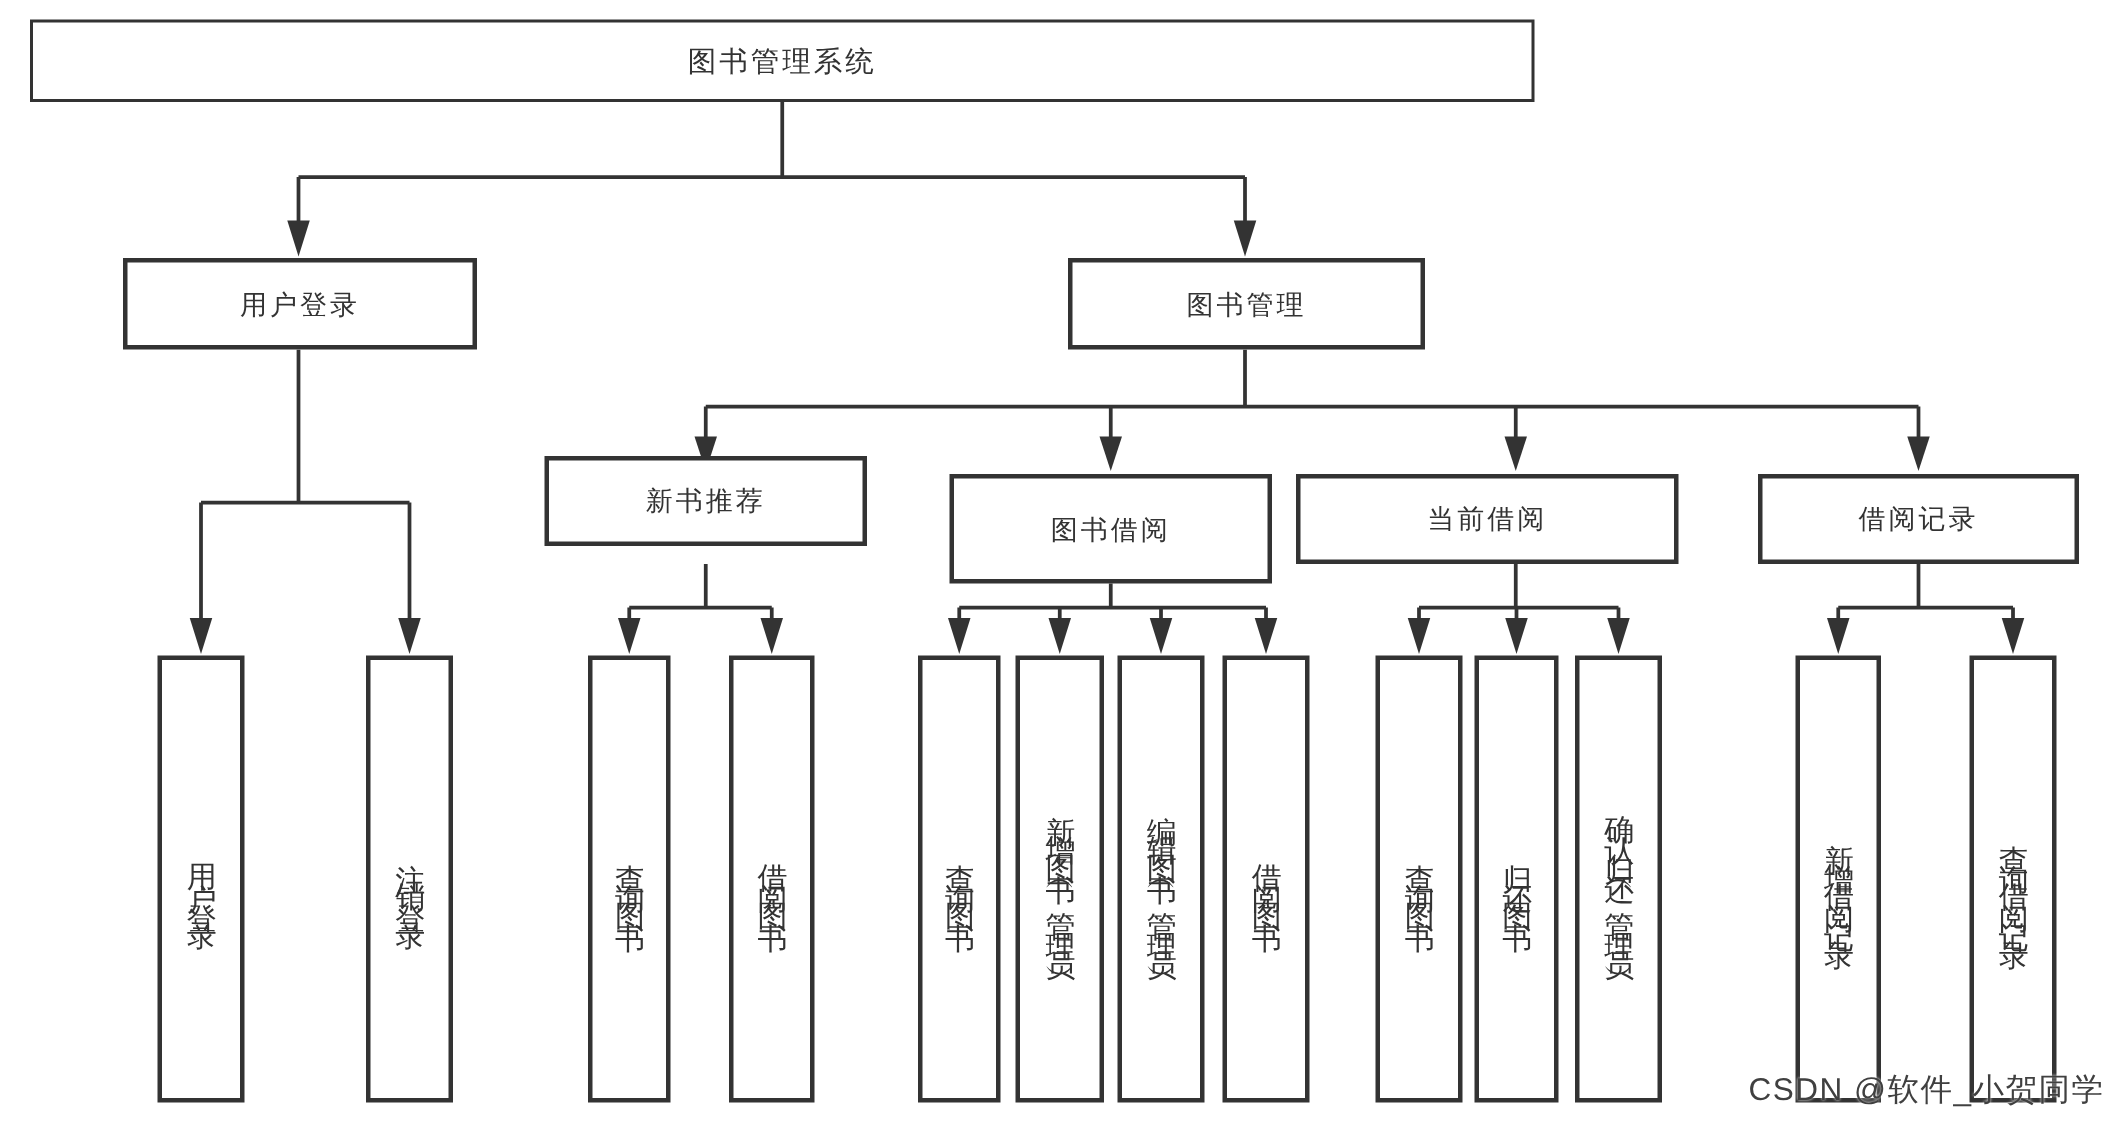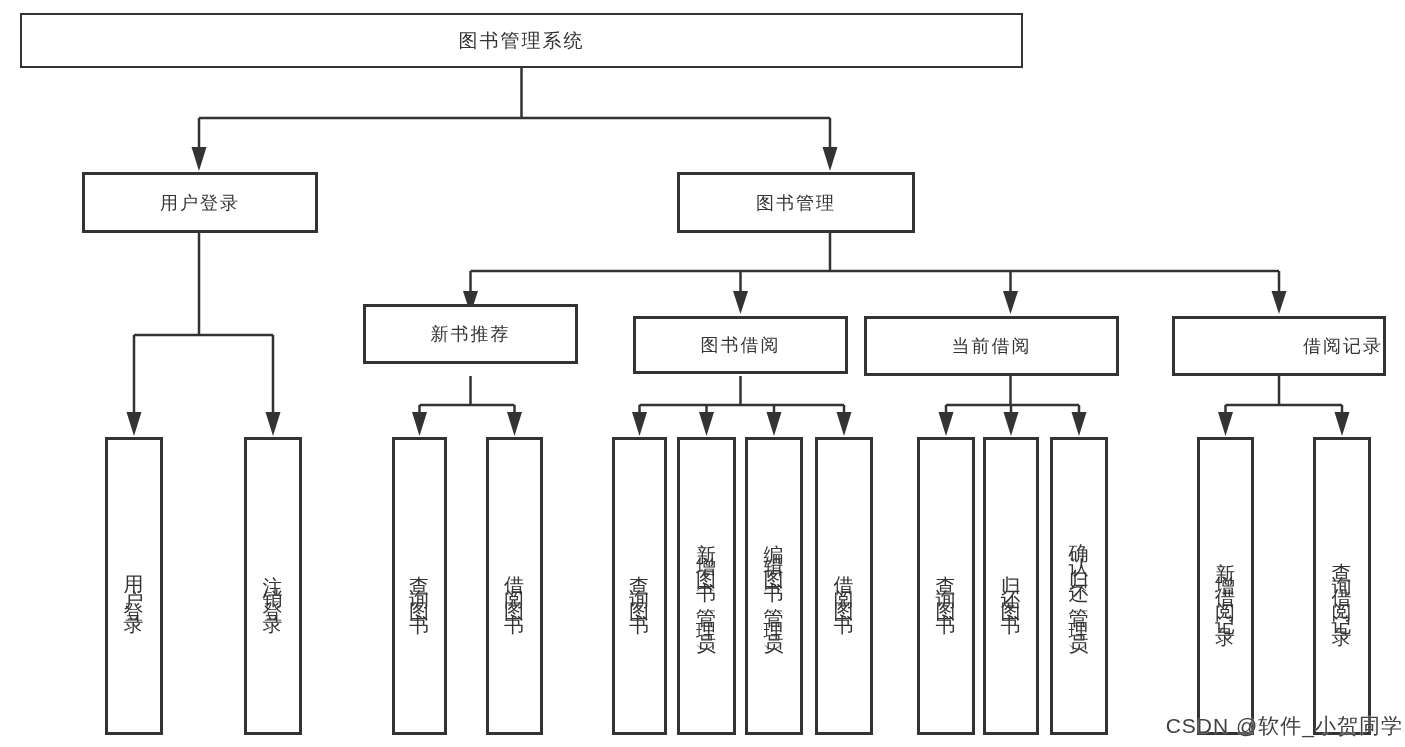--- a/index.html
+++ b/index.html
@@ -103,34 +103,34 @@
     </g>
   </svg>
 
   <div class="hnode rootnode" style="left:20px; top:13px; width:1003px; height:55px;">
     <span>图书管理系统</span>
   </div>
 
   <div class="hnode" style="left:82px; top:172px; width:236px; height:61px;">
     <span>用户登录</span>
   </div>
-  <div class="hnode" style="left:677px; top:172px; width:238px; height:61px;">
+  <div class="hnode" style="left:712px; top:172px; width:238px; height:61px;">
     <span>图书管理</span>
   </div>
 
   <div class="hnode" style="left:363px; top:304px; width:215px; height:60px;">
     <span>新书推荐</span>
   </div>
-  <div class="hnode" style="left:633px; top:316px; width:215px; height:58px;">
+  <div class="hnode" style="left:633px; top:316px; width:215px; height:73px;">
     <span>图书借阅</span>
   </div>
   <div class="hnode" style="left:864px; top:316px; width:255px; height:60px;">
     <span>当前借阅</span>
   </div>
-  <div class="hnode" style="left:1172px; top:316px; width:214px; height:60px;justify-content:flex-end;">
+  <div class="hnode" style="left:1172px; top:316px; width:214px; height:60px;">
     <span>借阅记录</span>
   </div>
 
   <div class="vnode" style="left:105px; top:437px; width:58px; height:298px;">
     <span>用户登录</span>
   </div>
   <div class="vnode" style="left:244px; top:437px; width:58px; height:298px;">
     <span>注销登录</span>
   </div>
   <div class="vnode" style="left:392px; top:437px; width:55px; height:298px;">

